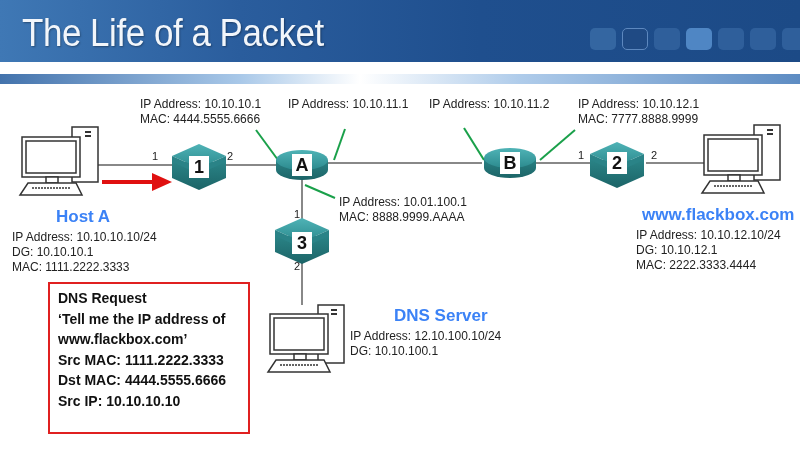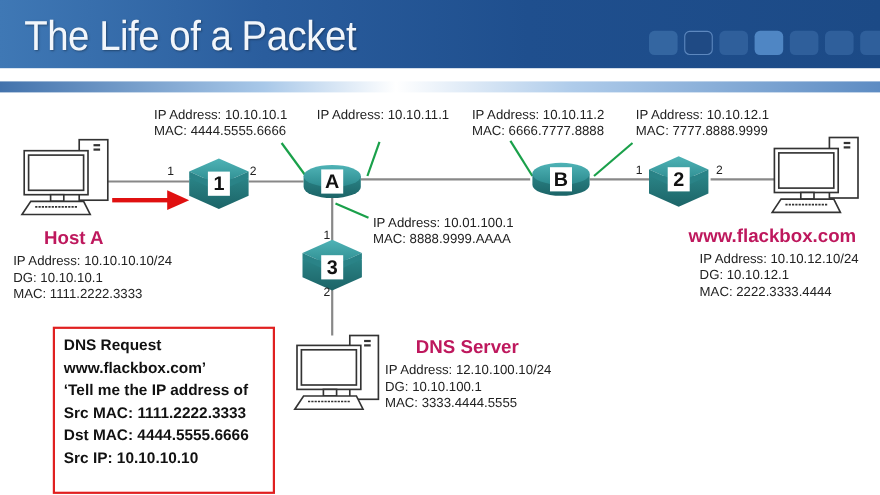--- a/index.html
+++ b/index.html
@@ -9,24 +9,24 @@
   .header-shine { position:absolute; left:0; top:74px; width:800px; height:10px;
     background: linear-gradient(90deg, #2e63a3 0%, #9fc2e6 30%, #ffffff 45%, #a6c6e8 65%, #4b7fbc 100%); opacity:.9; }
   .title { position:absolute; left:22px; top:12px; font-size:38px; color:#f2f6fb; font-family:"Liberation Sans", sans-serif; letter-spacing:-0.5px; transform:scaleX(0.92); transform-origin:left; text-shadow:1px 1px 2px rgba(0,0,0,.35); }
   .squares { position:absolute; left:590px; top:28px; display:flex; gap:6px; }
   .sq { width:26px; height:22px; border-radius:5px; background:#3466a1; }
   .sq.outline { background:#1f4a84; border:1px solid #5d88bf; box-sizing:border-box; }
   .sq.light { background:#4f86c4; }
   .sq.mid { background:#2f5f9b; }
   svg.diagram { position:absolute; left:0; top:0; }
   .lbl { position:absolute; font-size:12px; color:#222; line-height:15px; white-space:nowrap; font-family:"Liberation Sans", sans-serif; }
-  .name { position:absolute; font-size:17px; font-weight:bold; color:#be185d; white-space:nowrap; font-family:"Liberation Sans", sans-serif; }
+  .name { position:absolute; font-size:17px; font-weight:bold; color:#3b82f6; white-space:nowrap; font-family:"Liberation Sans", sans-serif;margin-left:16px; }
   .port { position:absolute; font-size:11px; color:#222; font-family:"Liberation Sans", sans-serif; }
   .dev-label { position:absolute; width:20px; height:22px; background:#fff; font-weight:bold; font-size:18px; text-align:center; line-height:22px; color:#111; font-family:"Liberation Sans", sans-serif; }
-  .dns-box { position:absolute; left:48px; top:297px; width:202px; height:152px; border:2px solid #e02020; box-sizing:border-box; padding:4px 8px; }
+  .dns-box { position:absolute; left:48px; top:282px; width:202px; height:152px; border:2px solid #e02020; box-sizing:border-box; padding:4px 8px; }
   .dns-box div { font-size:14px; font-weight:bold; color:#111; line-height:20.5px; white-space:nowrap; font-family:"Liberation Sans", sans-serif; }
 </style>
 </head>
 <body>
 
 <div class="header">
   <div class="title">The Life of a Packet</div>
   <div class="squares">
     <div class="sq"></div>
     <div class="sq outline"></div>
@@ -151,21 +151,20 @@
 
 <div class="lbl" style="left:140px;top:97px;">
   <div>IP Address: 10.10.10.1</div>
   <div>MAC: 4444.5555.6666</div>
 </div>
 <div class="lbl" style="left:288px;top:97px;">
   <div>IP Address: 10.10.11.1</div>
 </div>
 <div class="lbl" style="left:429px;top:97px;">
   <div>IP Address: 10.10.11.2</div>
-  <div>MAC: 6666.7777.8888</div>
 </div>
 <div class="lbl" style="left:578px;top:97px;">
   <div>IP Address: 10.10.12.1</div>
   <div>MAC: 7777.8888.9999</div>
 </div>
 <div class="lbl" style="left:339px;top:195px;">
   <div>IP Address: 10.01.100.1</div>
   <div>MAC: 8888.9999.AAAA</div>
 </div>
 
@@ -180,23 +179,22 @@
 <div class="lbl" style="left:636px;top:228px;">
   <div>IP Address: 10.10.12.10/24</div>
   <div>DG: 10.10.12.1</div>
   <div>MAC: 2222.3333.4444</div>
 </div>
 
 <div class="name" style="left:378px;top:306px;">DNS Server</div>
 <div class="lbl" style="left:350px;top:329px;">
   <div>IP Address: 12.10.100.10/24</div>
   <div>DG: 10.10.100.1</div>
-  <div>MAC: 3333.4444.5555</div>
 </div>
 
 <div class="dns-box">
   <div>DNS Request</div>
+  <div>‘Tell me the IP address of</div>
   <div>www.flackbox.com’</div>
-  <div>‘Tell me the IP address of</div>
   <div>Src MAC: 1111.2222.3333</div>
   <div>Dst MAC: 4444.5555.6666</div>
   <div>Src IP: 10.10.10.10</div>
 </div>
 
 </body></html>

